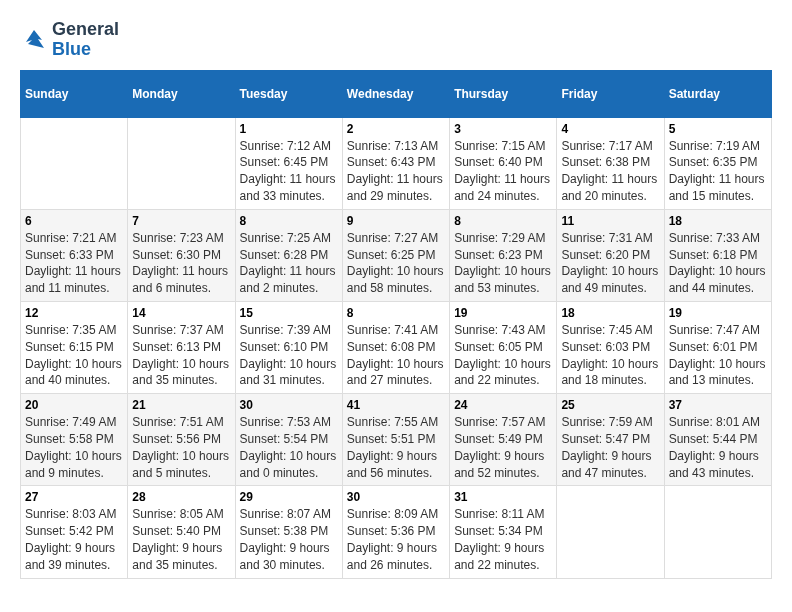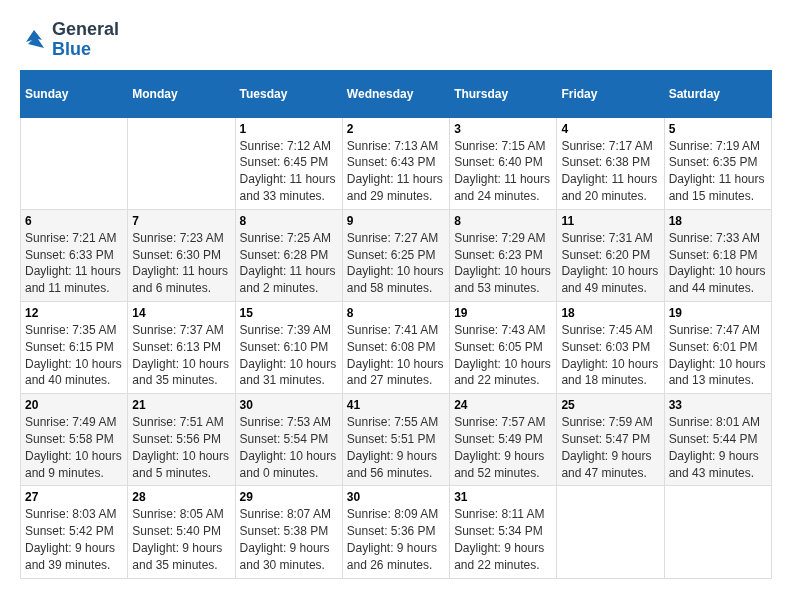--- a/index.html
+++ b/index.html
@@ -225,21 +225,21 @@
         </td>
         <td>
           <span class="day-num">24</span>
           <div class="cell-content">Sunrise: 7:57 AM<br>Sunset: 5:49 PM<br>Daylight: 9 hours and 52 minutes.</div>
         </td>
         <td>
           <span class="day-num">25</span>
           <div class="cell-content">Sunrise: 7:59 AM<br>Sunset: 5:47 PM<br>Daylight: 9 hours and 47 minutes.</div>
         </td>
         <td>
-          <span class="day-num">33</span>
+          <span class="day-num">37</span>
           <div class="cell-content">Sunrise: 8:01 AM<br>Sunset: 5:44 PM<br>Daylight: 9 hours and 43 minutes.</div>
         </td>
       </tr>
       <tr class="week-row">
         <td>
           <span class="day-num">27</span>
           <div class="cell-content">Sunrise: 8:03 AM<br>Sunset: 5:42 PM<br>Daylight: 9 hours and 39 minutes.</div>
         </td>
         <td>
           <span class="day-num">28</span>

